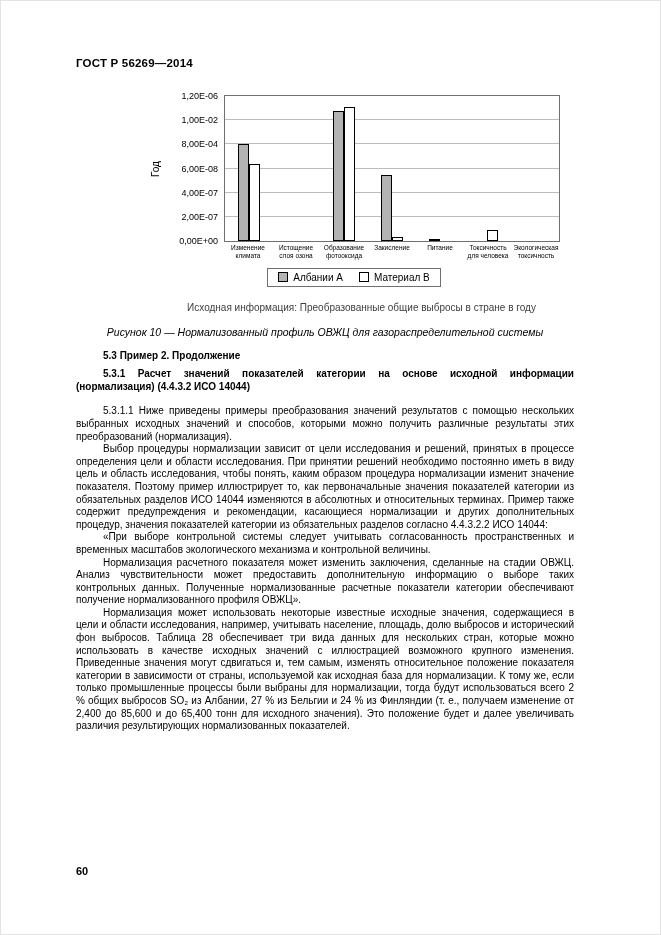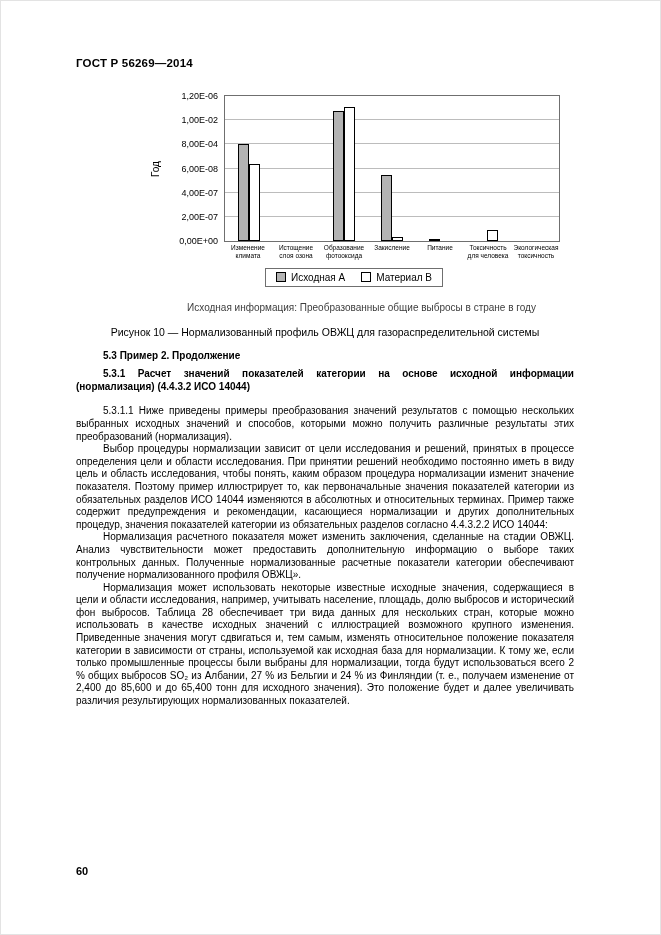--- a/index.html
+++ b/index.html
@@ -40,21 +40,21 @@
   .legend-wrap{width:412px;text-align:center;margin-top:8px;}
   .legend{
     display:inline-flex;align-items:center;gap:16px;
     border:1px solid #6f6f6f;padding:3px 10px;font-size:10px;
   }
   .legend-item{display:inline-flex;align-items:center;}
   .swatch{display:inline-block;width:8px;height:8px;border:1px solid #000;margin-right:5px;}
 
   
   .source-note{margin-top:15px;margin-left:58px;width:455px;text-align:center;font-size:10px;color:#3d3d3d;}
-  .fig-caption{margin-top:13px;text-align:center;font-size:10.5px;}
+  .fig-caption{margin-top:13px;text-align:center;font-size:10.5px;font-style:italic;}
 
   
   .body-text{margin-top:12px;font-size:10px;line-height:1.26;text-align:justify;}
   .para{margin:0;text-indent:27px;}
   .para.heading1{font-weight:bold;margin-top:12px;margin-bottom:6px;}
   .para.heading2{font-weight:bold;margin-bottom:12px;}
   .page-number{position:absolute;left:75px;top:864px;font-size:11px;font-weight:bold;}
 </style>
 </head>
 <body>
@@ -122,37 +122,38 @@
           <div class="xcat">Образование фотооксида</div>
           <div class="xcat">Закисление</div>
           <div class="xcat">Питание</div>
           <div class="xcat">Токсичность для человека</div>
           <div class="xcat">Экологическая токсичность</div>
         </div>
       <div class="legend-wrap">
         <span class="legend">
             <span class="legend-item">
               <span class="swatch" style="background: rgb(179, 179, 179);"></span>
-              <span>Исходная А</span>
+              <span>Албании А</span>
             </span>
             <span class="legend-item">
               <span class="swatch" style="background: rgb(255, 255, 255);"></span>
               <span>Материал В</span>
             </span>
           </span>
       </div>
     </div>
 
     <div class="source-note">Исходная информация: Преобразованные общие выбросы в стране в году</div>
     <div class="fig-caption">Рисунок 10 — Нормализованный профиль ОВЖЦ для газораспределительной системы</div>
 
     <div class="body-text">
         <p class="para heading1">5.3 Пример 2. Продолжение</p>
         <p class="para heading2">5.3.1 Расчет значений показателей категории на основе исходной информации (нормализация) (4.4.3.2 ИСО 14044)</p>
         <p class="para normal">5.3.1.1 Ниже приведены примеры преобразования значений результатов с помощью нескольких выбранных исходных значений и способов, которыми можно получить различные результаты этих преобразований (нормализация).</p>
         <p class="para normal">Выбор процедуры нормализации зависит от цели исследования и решений, принятых в процессе определения цели и области исследования. При принятии решений необходимо постоянно иметь в виду цель и область исследования, чтобы понять, каким образом процедура нормализации изменит значение показателя. Поэтому пример иллюстрирует то, как первоначальные значения показателей категории из обязательных разделов ИСО 14044 изменяются в абсолютных и относительных терминах. Пример также содержит предупреждения и рекомендации, касающиеся нормализации и других дополнительных процедур, значения показателей категории из обязательных разделов согласно 4.4.3.2.2 ИСО 14044:</p>
+        <p class="para normal">«При выборе контрольной системы следует учитывать согласованность пространственных и временных масштабов экологического механизма и контрольной величины.</p>
         <p class="para normal">Нормализация расчетного показателя может изменить заключения, сделанные на стадии ОВЖЦ. Анализ чувствительности может предоставить дополнительную информацию о выборе таких контрольных данных. Полученные нормализованные расчетные показатели категории обеспечивают получение нормализованного профиля ОВЖЦ».</p>
         <p class="para normal">Нормализация может использовать некоторые известные исходные значения, содержащиеся в цели и области исследования, например, учитывать население, площадь, долю выбросов и исторический фон выбросов. Таблица 28 обеспечивает три вида данных для нескольких стран, которые можно использовать в качестве исходных значений с иллюстрацией возможного крупного изменения. Приведенные значения могут сдвигаться и, тем самым, изменять относительное положение показателя категории в зависимости от страны, используемой как исходная база для нормализации. К тому же, если только промышленные процессы были выбраны для нормализации, тогда будут использоваться всего 2 % общих выбросов SO₂ из Албании, 27 % из Бельгии и 24 % из Финляндии (т. е., получаем изменение от 2,400 до 85,600 и до 65,400 тонн для исходного значения). Это положение будет и далее увеличивать различия результирующих нормализованных показателей.</p>
       </div>
   </div>
 
   <div class="page-number">60</div>
 </div>
 
 </body></html>

